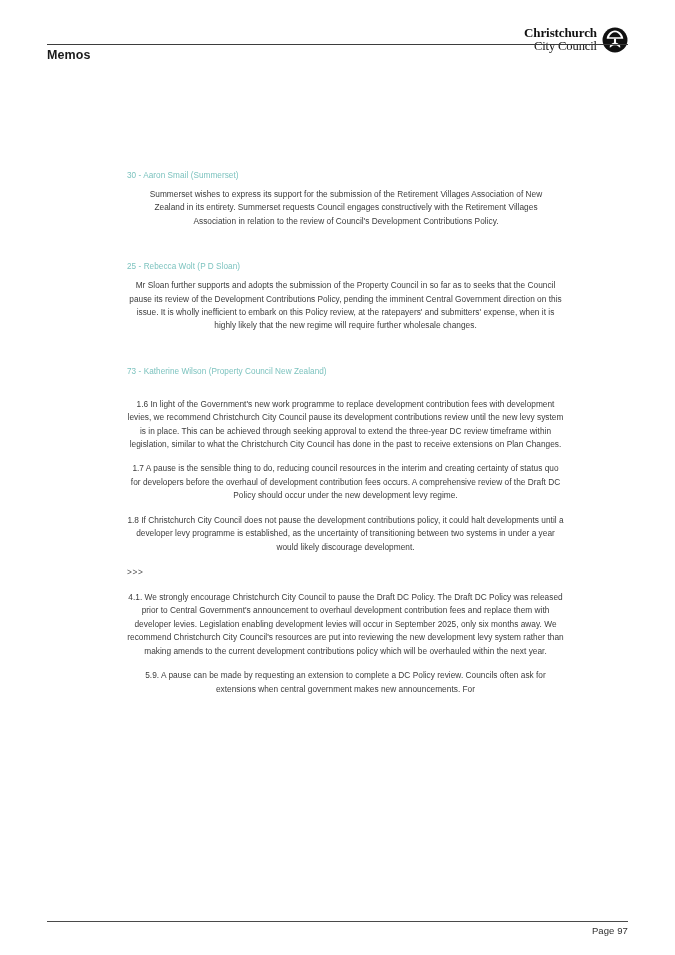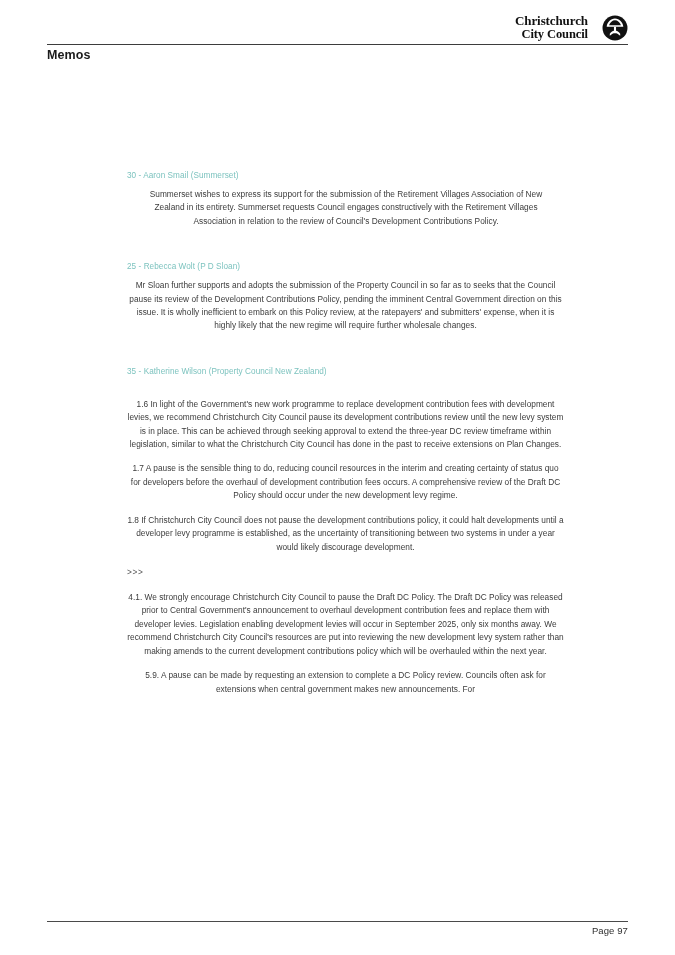--- a/index.html
+++ b/index.html
@@ -35,40 +35,40 @@
     top: 2px;
     font-size: 12.5px;
     font-weight: bold;
     color: #1b1b1b;
     letter-spacing: 0.1px;
     margin-top: 32px;
   }
   .logo {
     position: absolute;
     right: 0;
-    top: 0;
+    top: 12px;
     display: flex;
     align-items: center;
-    gap: 14px;
+    gap: 5px;
   }
   .logo-text {
     text-align: right;
     font-family: "Liberation Serif", serif;
     color: #111111;
     line-height: 1.07;
   }
   .logo-line1 {
     font-size: 13px;
     font-weight: bold;
     letter-spacing: -0.1px;
     display: block;
   }
   .logo-line2 {
     font-size: 12.5px;
-    font-weight: bold;
+    font-weight: normal;
     letter-spacing: -0.1px;
     display: block;
   }
   .logo-mark {
     width: 26px;
     height: 26px;
     flex: 0 0 26px;
     display: block;
   }
   .header-rule {
@@ -179,21 +179,21 @@
     <div class="gap-between-blocks"></div>
 
     <div class="sub-block">
       <p class="sub-heading">25 - Rebecca Wolt (P D Sloan)</p>
       <p class="body-text">Mr Sloan further supports and adopts the submission of the Property Council in so far as to seeks that the Council pause its review of the Development Contributions Policy, pending the imminent Central Government direction on this issue.  It is wholly inefficient to embark on this Policy review, at the ratepayers' and submitters' expense, when it is highly likely that the new regime will require further wholesale changes.</p>
     </div>
 
     <div class="gap-between-blocks"></div>
 
     <div class="sub-block">
-      <p class="sub-heading">35 - Katherine Wilson (Property Council New Zealand)</p>
+      <p class="sub-heading">73 - Katherine Wilson (Property Council New Zealand)</p>
       <div class="gap-heading-to-para"></div>
       <p class="body-text">1.6 In light of the Government's new work programme to replace development contribution fees with development levies, we recommend Christchurch City Council pause its development contributions review until the new levy system is in place. This can be achieved through seeking approval to extend the three-year DC review timeframe within legislation, similar to what the Christchurch City Council has done in the past to receive extensions on Plan Changes.</p>
       <div class="gap-para"></div>
       <p class="body-text">1.7 A pause is the sensible thing to do, reducing council resources in the interim and creating certainty of status quo for developers before the overhaul of development contribution fees occurs. A comprehensive review of the Draft DC Policy should occur under the new development levy regime.</p>
       <div class="gap-para"></div>
       <p class="body-text">1.8 If Christchurch City Council does not pause the development contributions policy, it could halt developments until a developer levy programme is established, as the uncertainty of transitioning between two systems in under a year would likely discourage development.</p>
     </div>
 
     <div class="gap-marker"></div>
     <p class="marker">&gt;&gt;&gt;</p>

